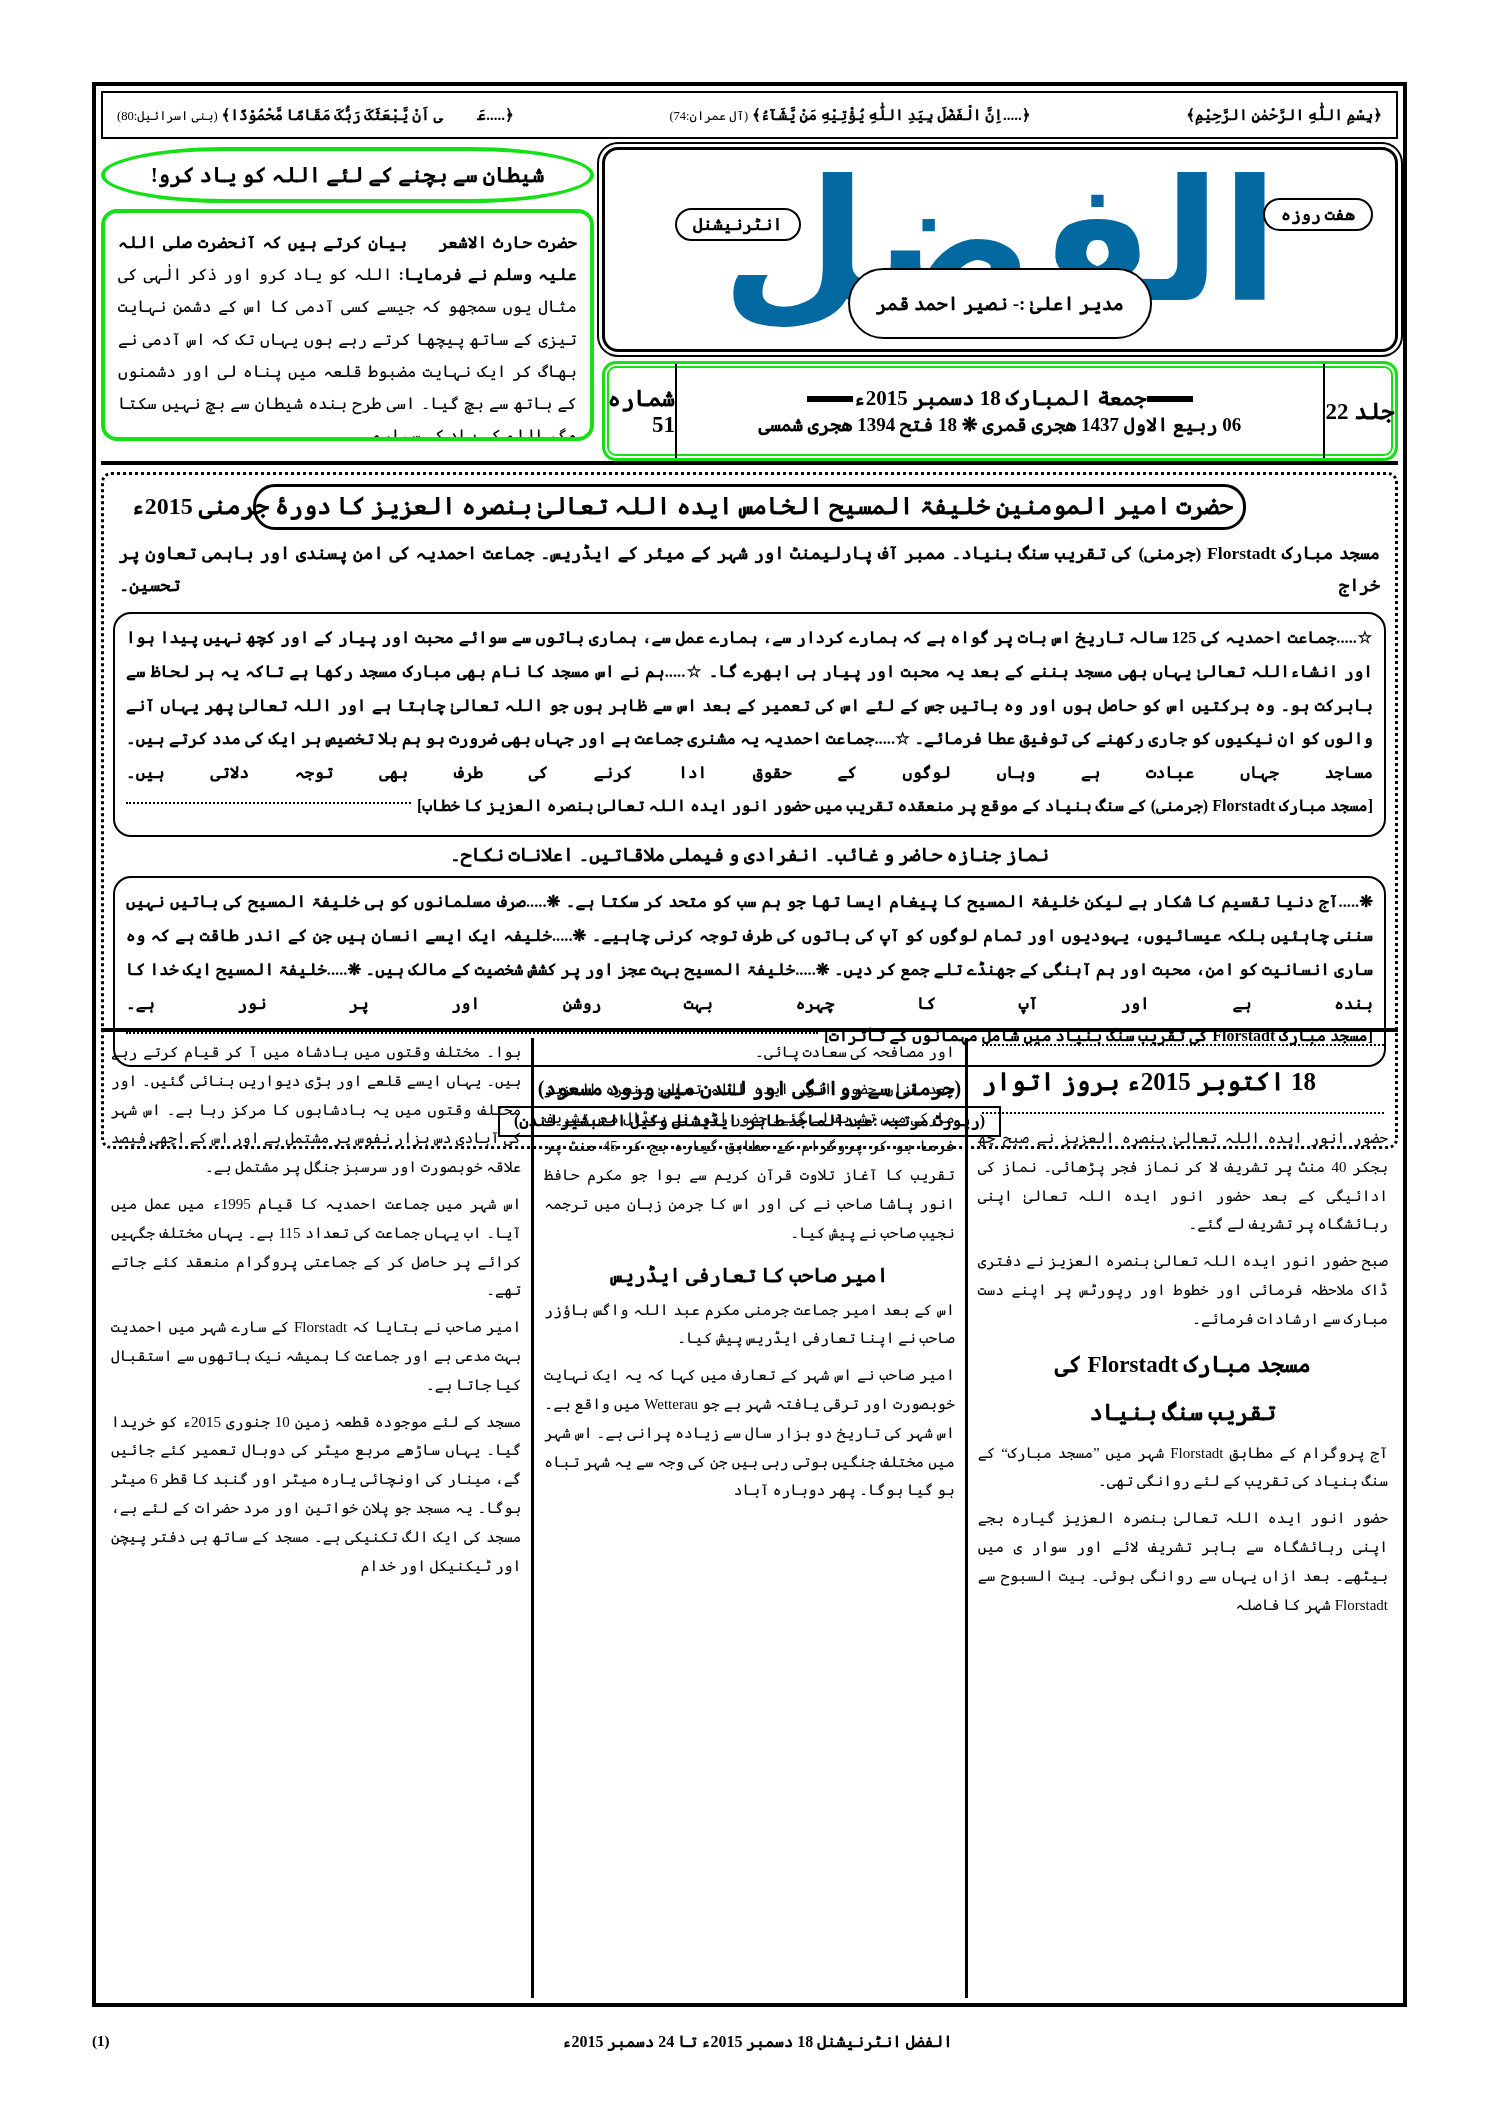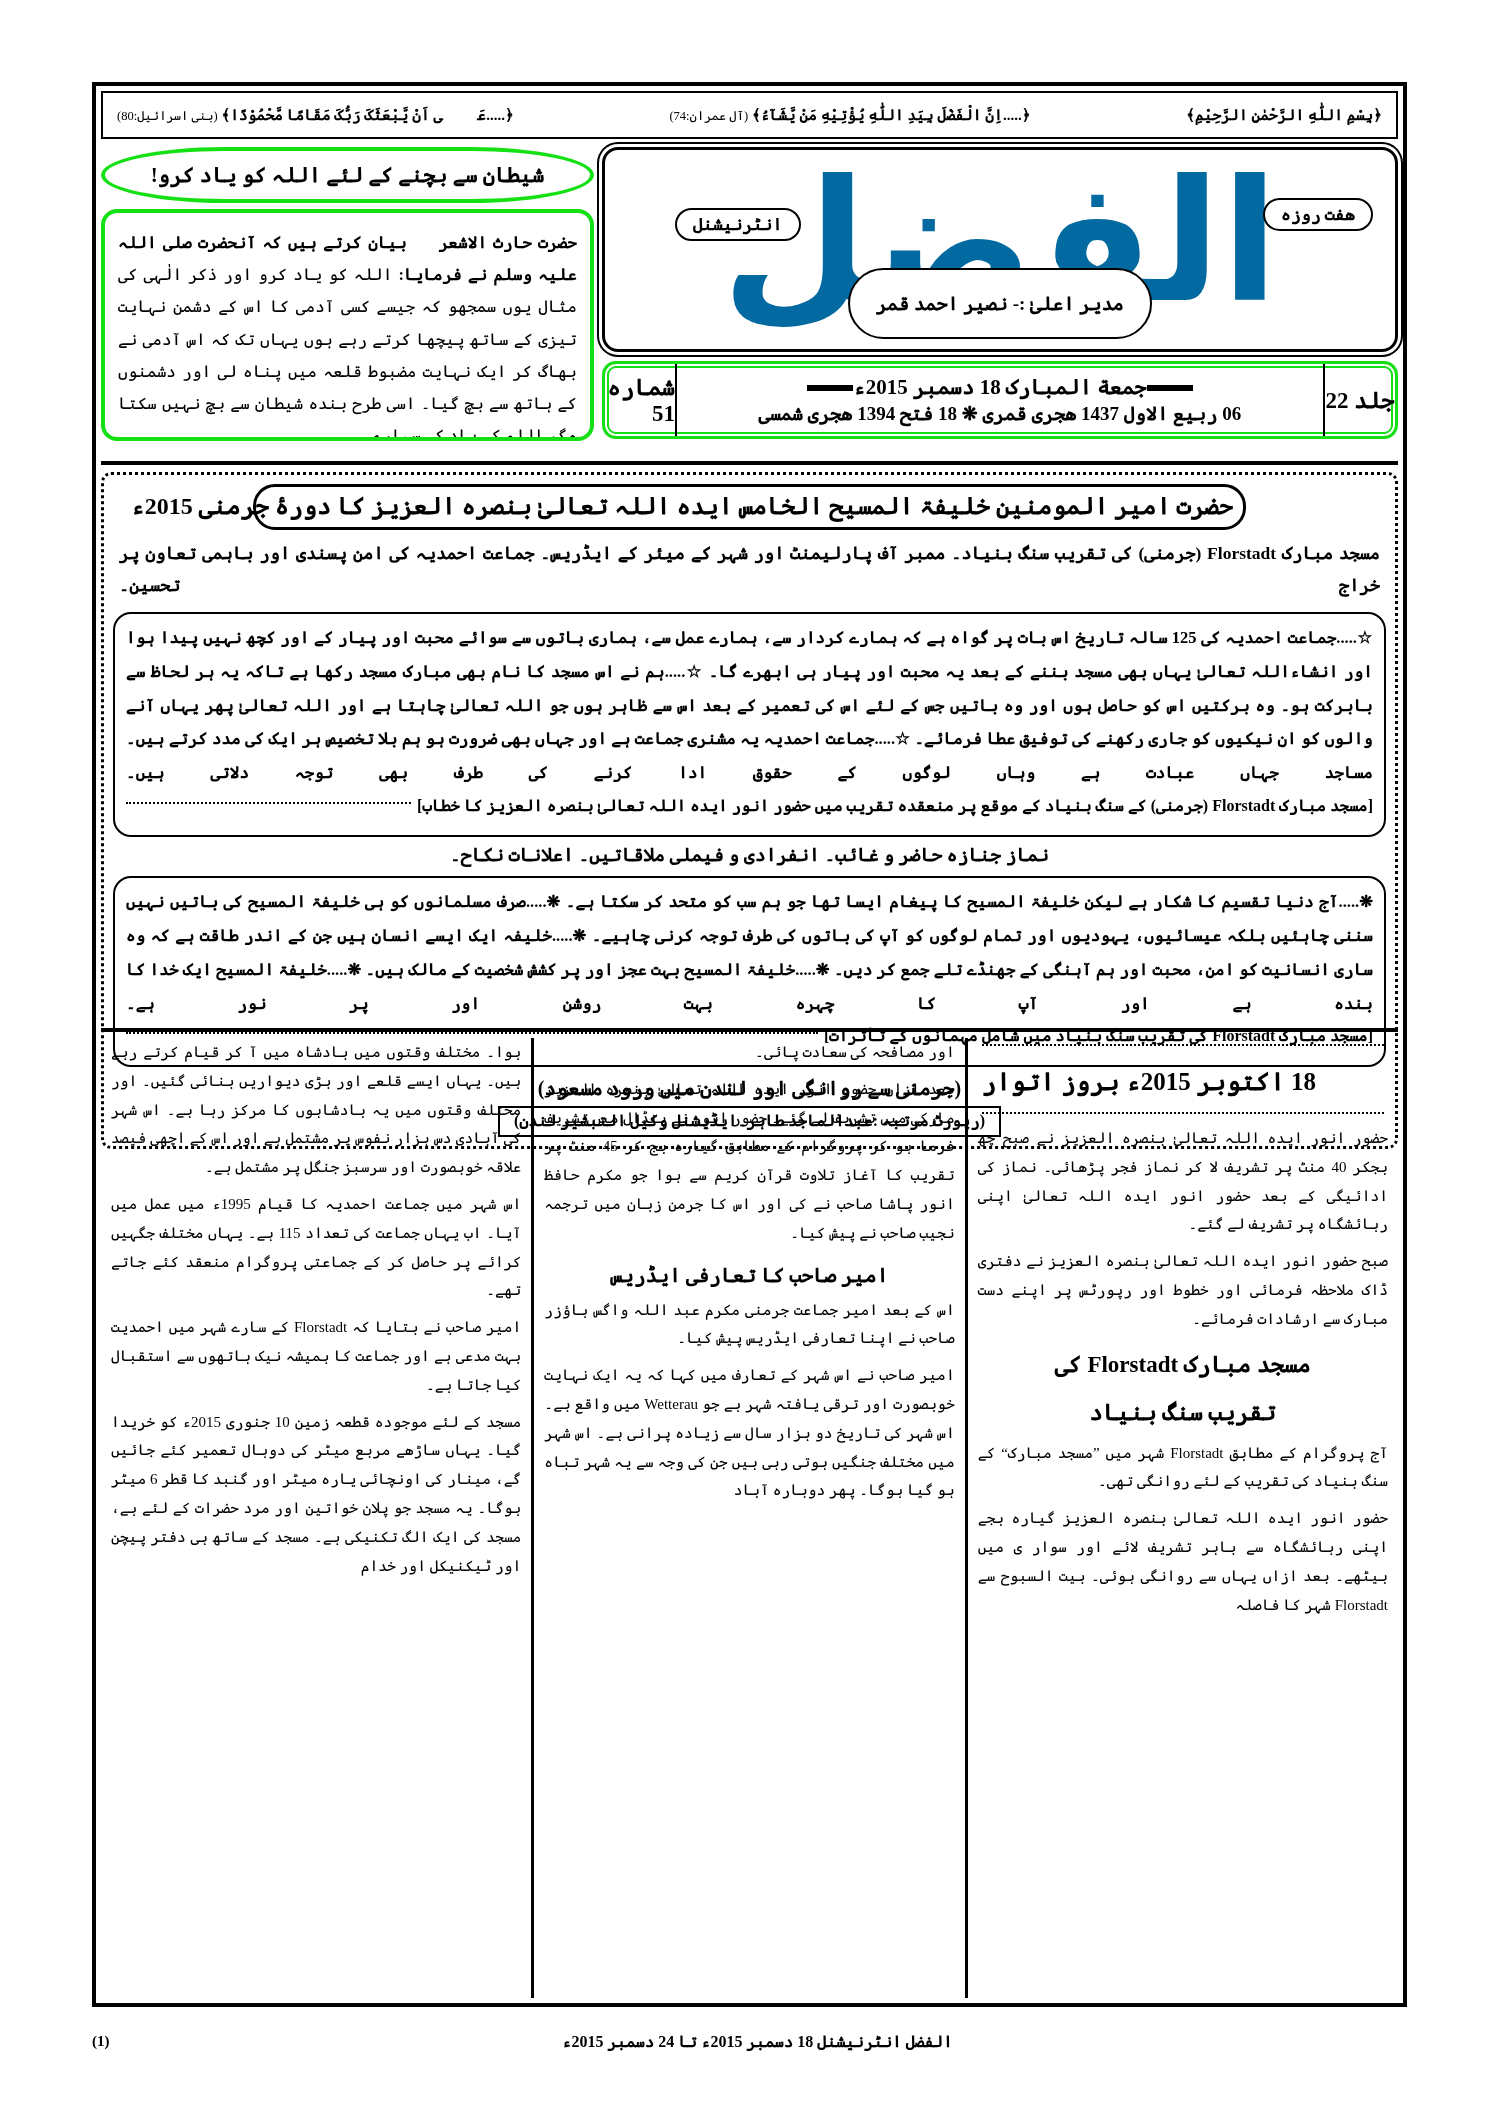--- a/index.html
+++ b/index.html
@@ -74,21 +74,21 @@
   .pill-weekly { top: 48px; right: 22px; }
   .pill-intl   { top: 58px; left: 70px; }
   .pill-editor { bottom: 10px; left: 50%; transform: translateX(-50%); font-size: 19px; padding: 22px 26px; }
 
   
   .datebar {
     margin-top: 9px;
     border: 3px solid #14e014;
     border-radius: 14px;
     box-shadow: inset 0 0 0 2px #fff, inset 0 0 0 4px #14e014;
-    height: 78px;
+    height: 100px;
     display: flex; direction: rtl; align-items: stretch;
     background: #fff;
   }
   .db-vol {
     width: 72px; display: flex; align-items: center; justify-content: center;
     font-size: 23px; font-weight: 700;
     border-left: 2px solid #000;
   }
   .db-mid { flex: 1; display: flex; flex-direction: column; align-items: center; justify-content: center; gap: 2px; }
   .db-row { display: flex; align-items: center; gap: 0; }

